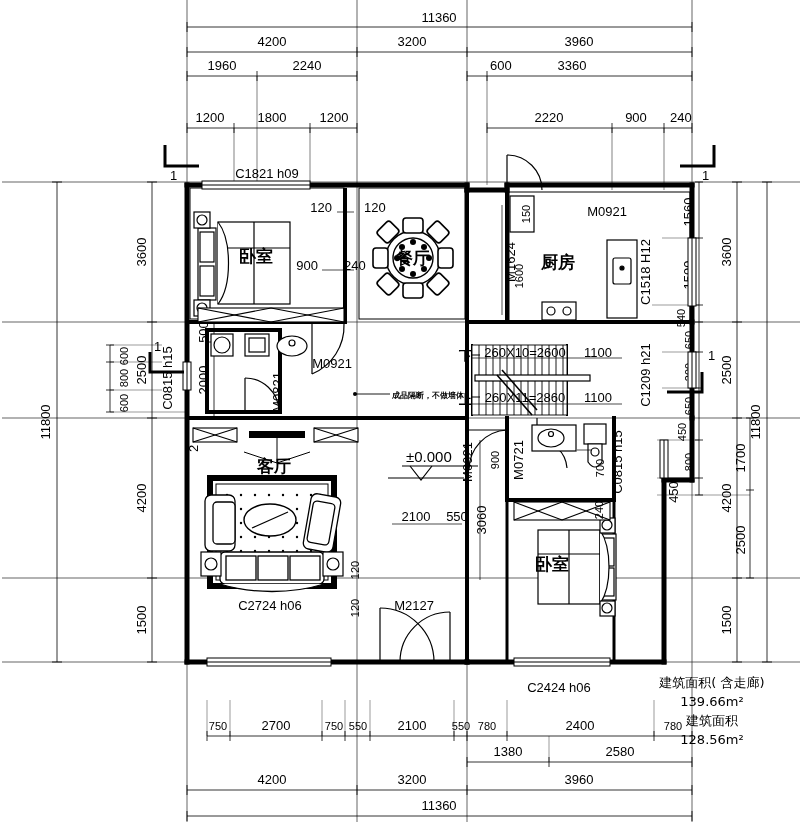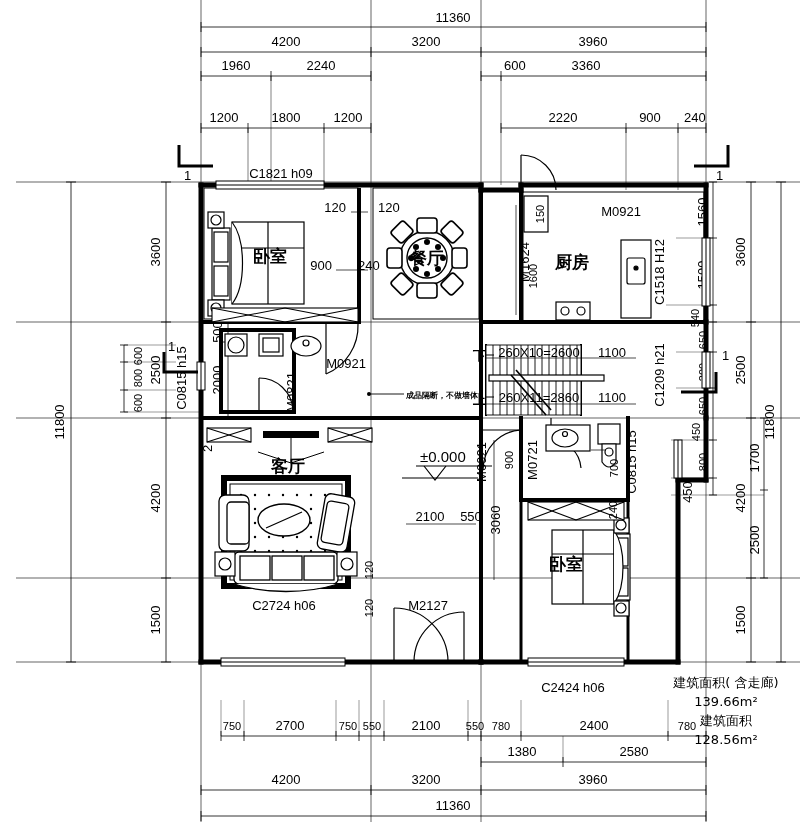--- a/index.html
+++ b/index.html
@@ -1,17 +1,17 @@
 <!DOCTYPE html>
 <html><head>
 <meta charset="utf-8">
 <style>
   html,body{margin:0;padding:0;background:#fff;}
   body{width:800px;height:822px;font-family:"Liberation Sans",sans-serif;position:relative;overflow:hidden;}
-  #stage{position:absolute;left:16px;top:0;width:672px;height:822px;border-radius:32px;}
+  #stage{position:absolute;left:2px;top:0;width:672px;height:822px;border-radius:32px;}
   svg{display:block;}
   .dimtxt{font-family:"Liberation Sans",sans-serif;font-size:13px;fill:#000;}
   .dimtxt-sm{font-family:"Liberation Sans",sans-serif;font-size:11px;fill:#000;}
   .cntxt{font-family:"DejaVu Sans",sans-serif;font-size:17px;fill:#000;font-weight:bold;}
   .cntxt-sm{font-family:"DejaVu Sans",sans-serif;font-size:8px;fill:#000;font-weight:bold;}
   .areatxt{font-family:"DejaVu Sans",sans-serif;font-size:13px;fill:#000;}
   .lvl{font-family:"Liberation Sans",sans-serif;font-size:15px;fill:#000;}
   .secmk{font-family:"Liberation Sans",sans-serif;font-size:13px;fill:#000;}
 </style>
 </head>

